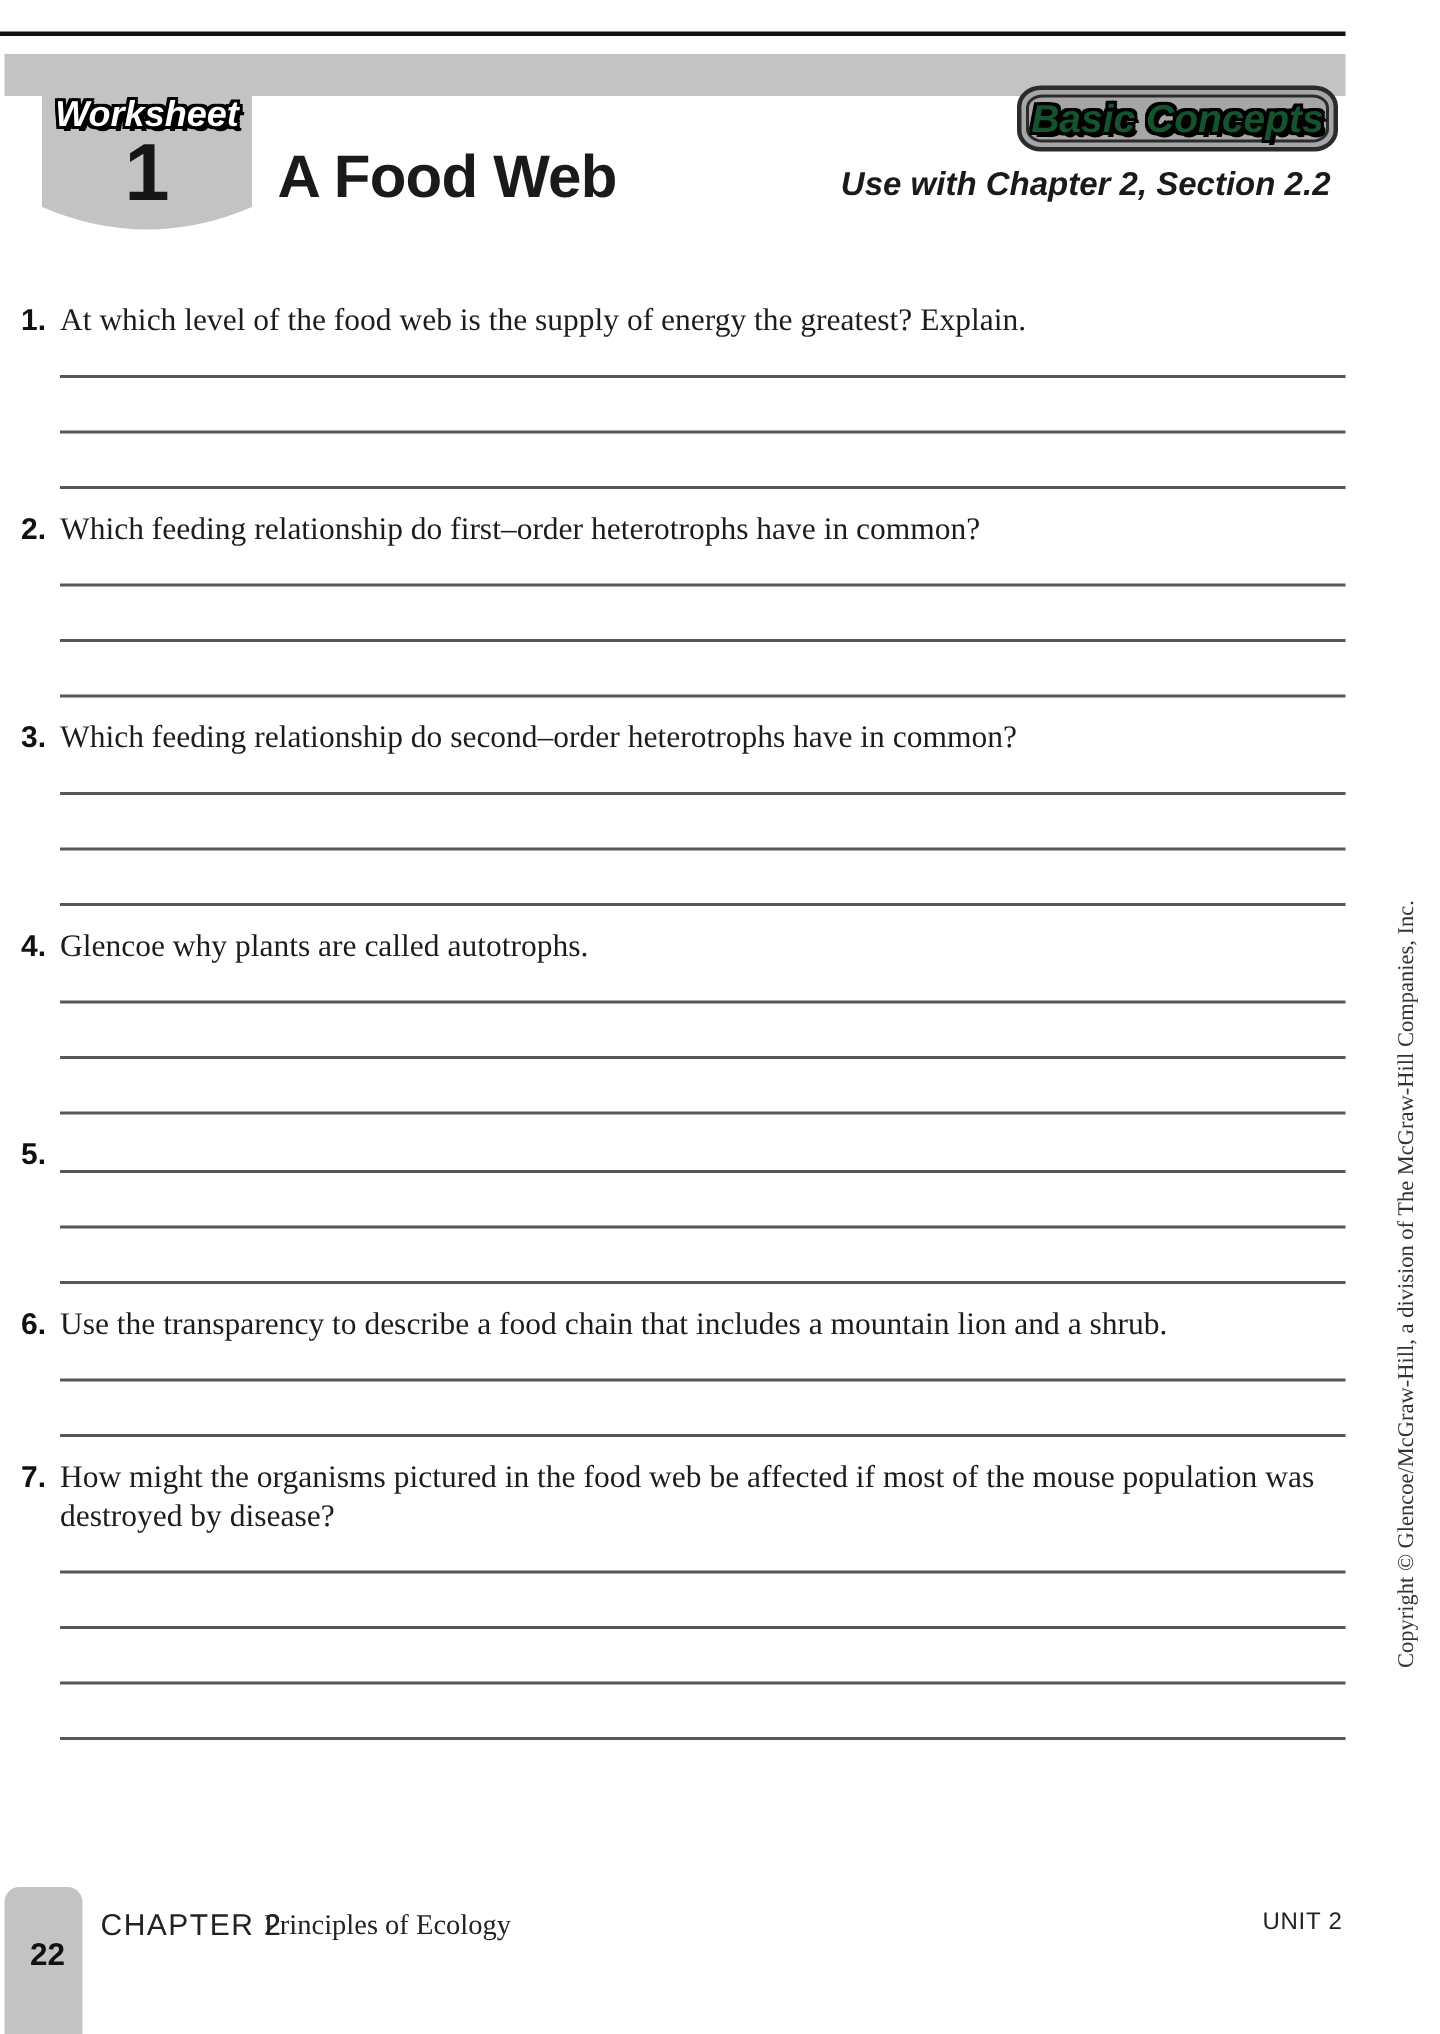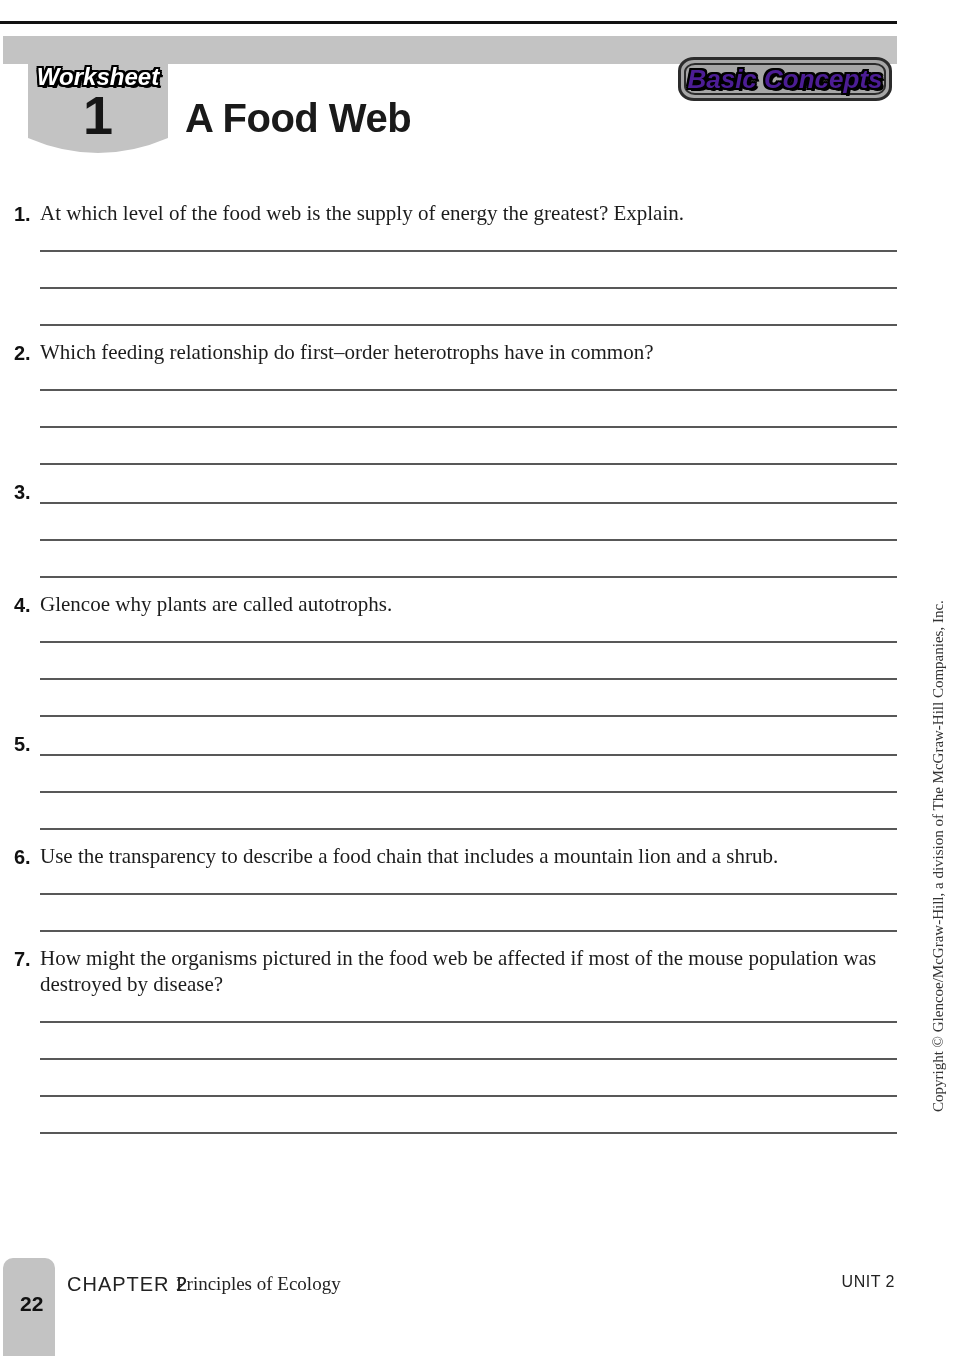--- a/index.html
+++ b/index.html
@@ -102,21 +102,21 @@
     left: 3px; right: 3px; top: 3px; bottom: 3px;
     border: 2px solid #2b2b2b;
     border-radius: 11px / 9px;
   }
   .badge-text {
     position: relative;
     font-family: "Liberation Sans", sans-serif;
     font-weight: bold;
     font-style: italic;
     font-size: 26px;
-    color: #4c1d95;
+    color: #14532d;
     text-shadow:
       -2px -2px 0 #000, 2px -2px 0 #000,
       -2px 2px 0 #000, 2px 2px 0 #000,
       0 -2px 0 #000, 0 2px 0 #000,
       -2px 0 0 #000, 2px 0 0 #000,
       3px 3px 0 #000;
   }
   .use-with {
     position: absolute;
     right: 73px; top: 110px;
@@ -224,20 +224,21 @@
     <svg width="140" height="125" viewBox="0 0 140 125" aria-hidden="true">
       <path d="M0 0 H140 V102 Q70 132 0 102 Z" fill="#c3c3c3"></path>
     </svg>
     <div class="ws-label">Worksheet</div>
     <div class="ws-number">1</div>
   </div>
   <h1 class="ws-title">A Food Web</h1>
   <div class="badge">
     <span class="badge-text">Basic Concepts</span>
   </div>
+  <div class="use-with">Use with Chapter 2, Section 2.2</div>
 
   <main class="questions" id="questions">
     <section class="question">
       <p class="q-text">
         <span class="q-number">1.</span>
         <span>At which level of the food web is the supply of energy the greatest? Explain.</span>
       </p>
       <div>
           <div class="answer-line first"></div>
           <div class="answer-line"></div>
@@ -253,20 +254,21 @@
       <div>
           <div class="answer-line first"></div>
           <div class="answer-line"></div>
           <div class="answer-line"></div>
         </div>
     </section>
 
     <section class="question">
       <p class="q-text">
         <span class="q-number">3.</span>
+        <span>Which feeding relationship do second–order heterotrophs have in common?</span>
       </p>
       <div>
           <div class="answer-line first"></div>
           <div class="answer-line"></div>
           <div class="answer-line"></div>
         </div>
     </section>
 
     <section class="question">
       <p class="q-text">

